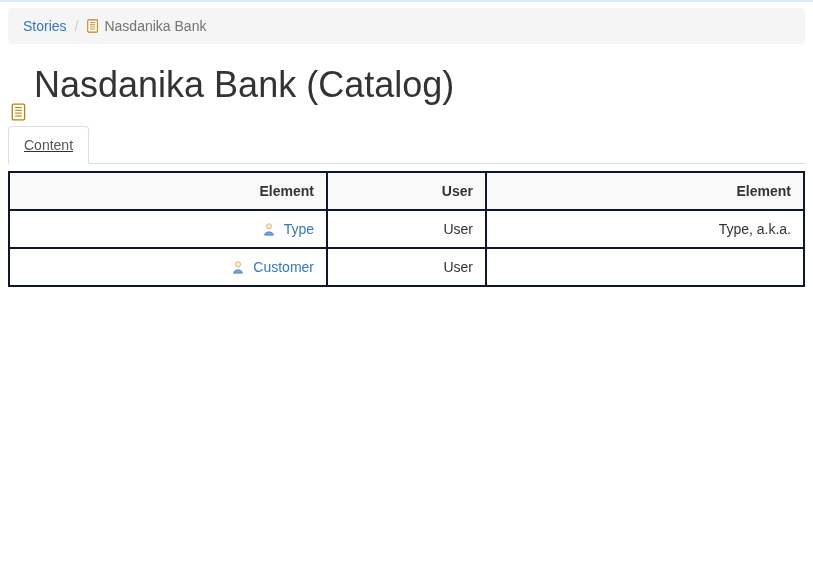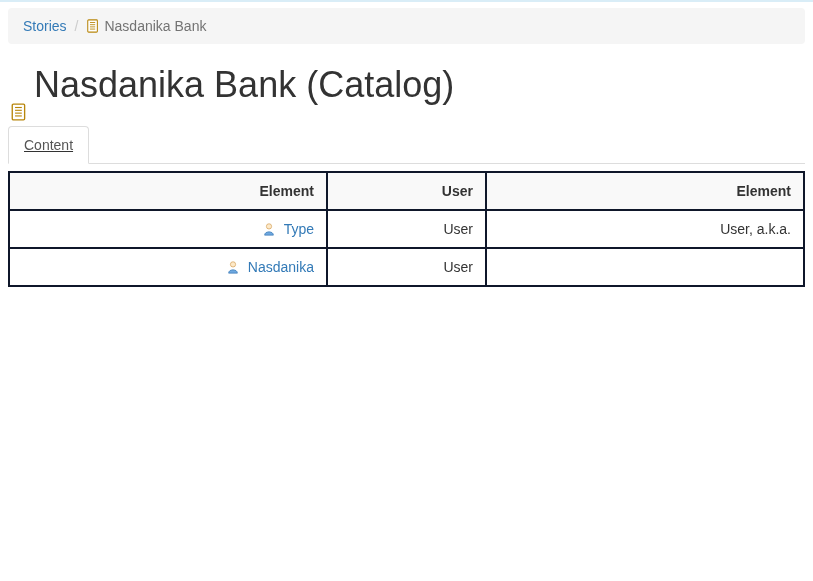--- a/index.html
+++ b/index.html
@@ -147,29 +147,29 @@
       <td>
         <span class="user-icon">
           <svg viewBox="0 0 16 16" width="14" height="14">
               <circle cx="8" cy="5" r="3" fill="#fde9c8" stroke="#d4a05a" stroke-width="0.8"></circle>
               <path d="M3 15 C3 10 13 10 13 15 Z" fill="#6ea8e0" stroke="#3a78b5" stroke-width="0.8"></path>
             </svg>
         </span>
         <a href="#">Type</a>
       </td>
       <td>User</td>
-      <td>User, a.k.a.</td>
+      <td>Type, a.k.a.</td>
     </tr>
     <tr>
       <td>
         <span class="user-icon">
           <svg viewBox="0 0 16 16" width="14" height="14">
               <circle cx="8" cy="5" r="3" fill="#fde9c8" stroke="#d4a05a" stroke-width="0.8"></circle>
               <path d="M3 15 C3 10 13 10 13 15 Z" fill="#6ea8e0" stroke="#3a78b5" stroke-width="0.8"></path>
             </svg>
         </span>
-        <a href="#">Nasdanika</a>
+        <a href="#">Customer</a>
       </td>
       <td>User</td>
       <td></td>
     </tr>
   </tbody>
 </table>
 
 </body></html>

